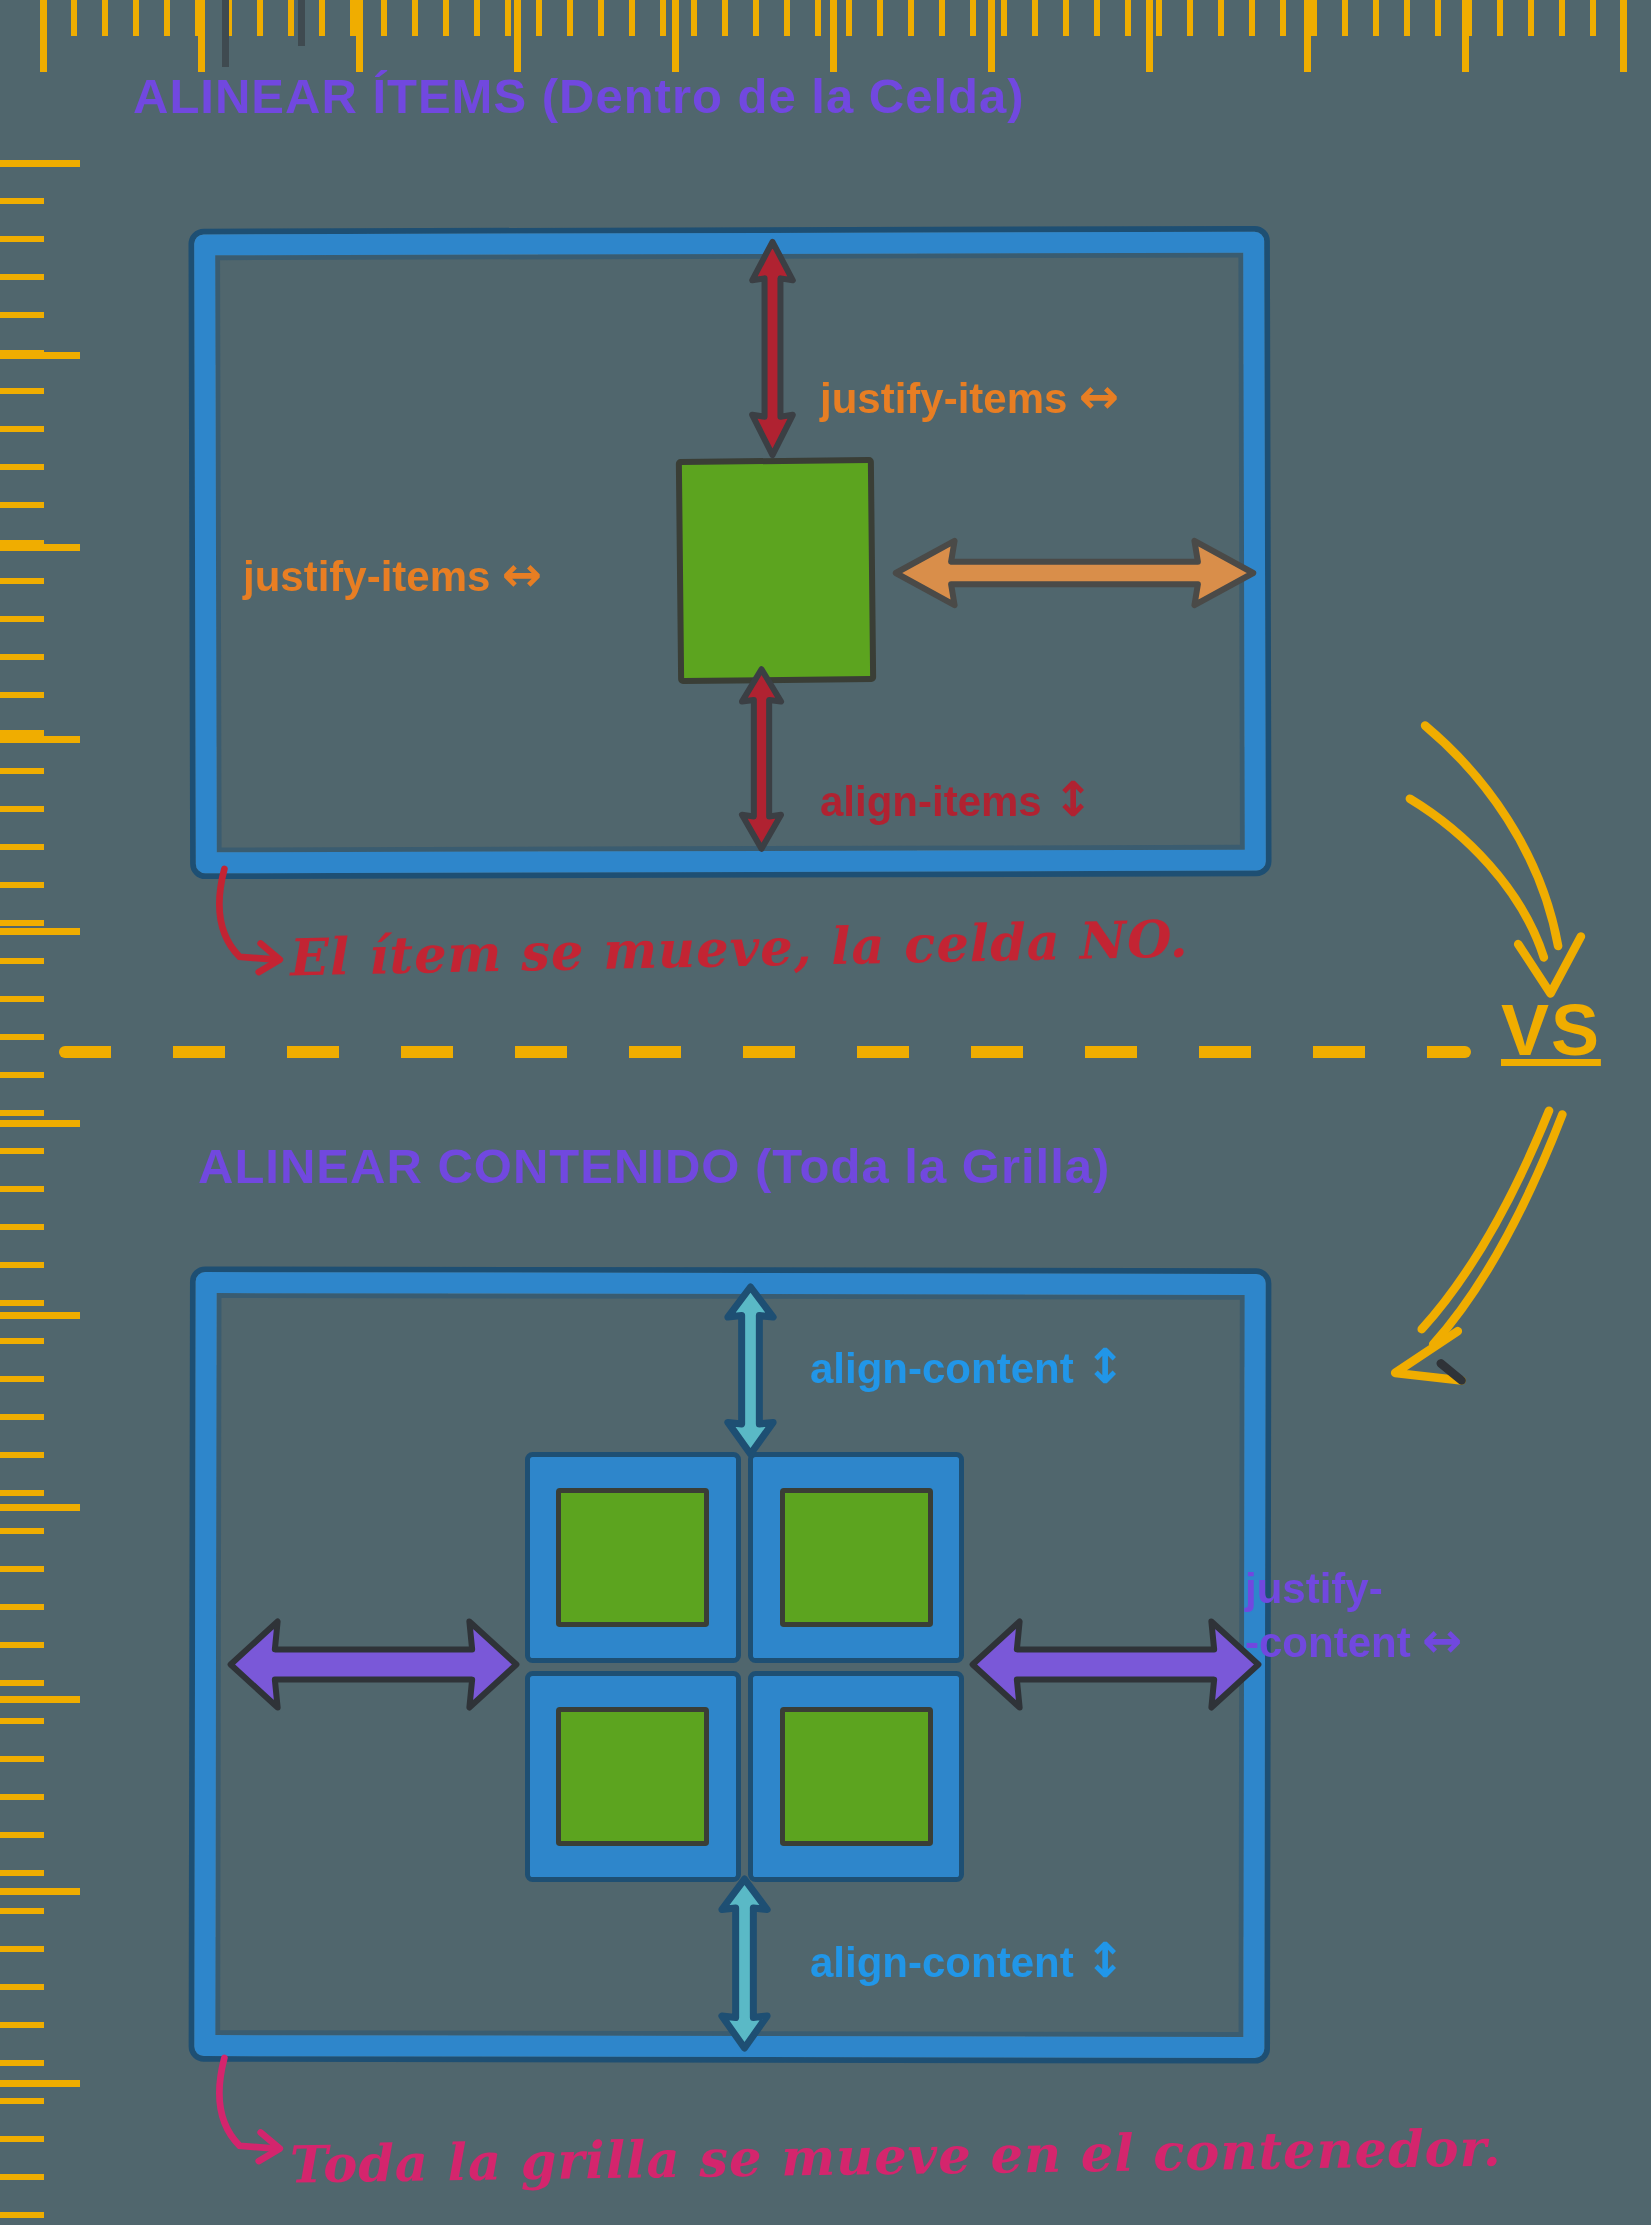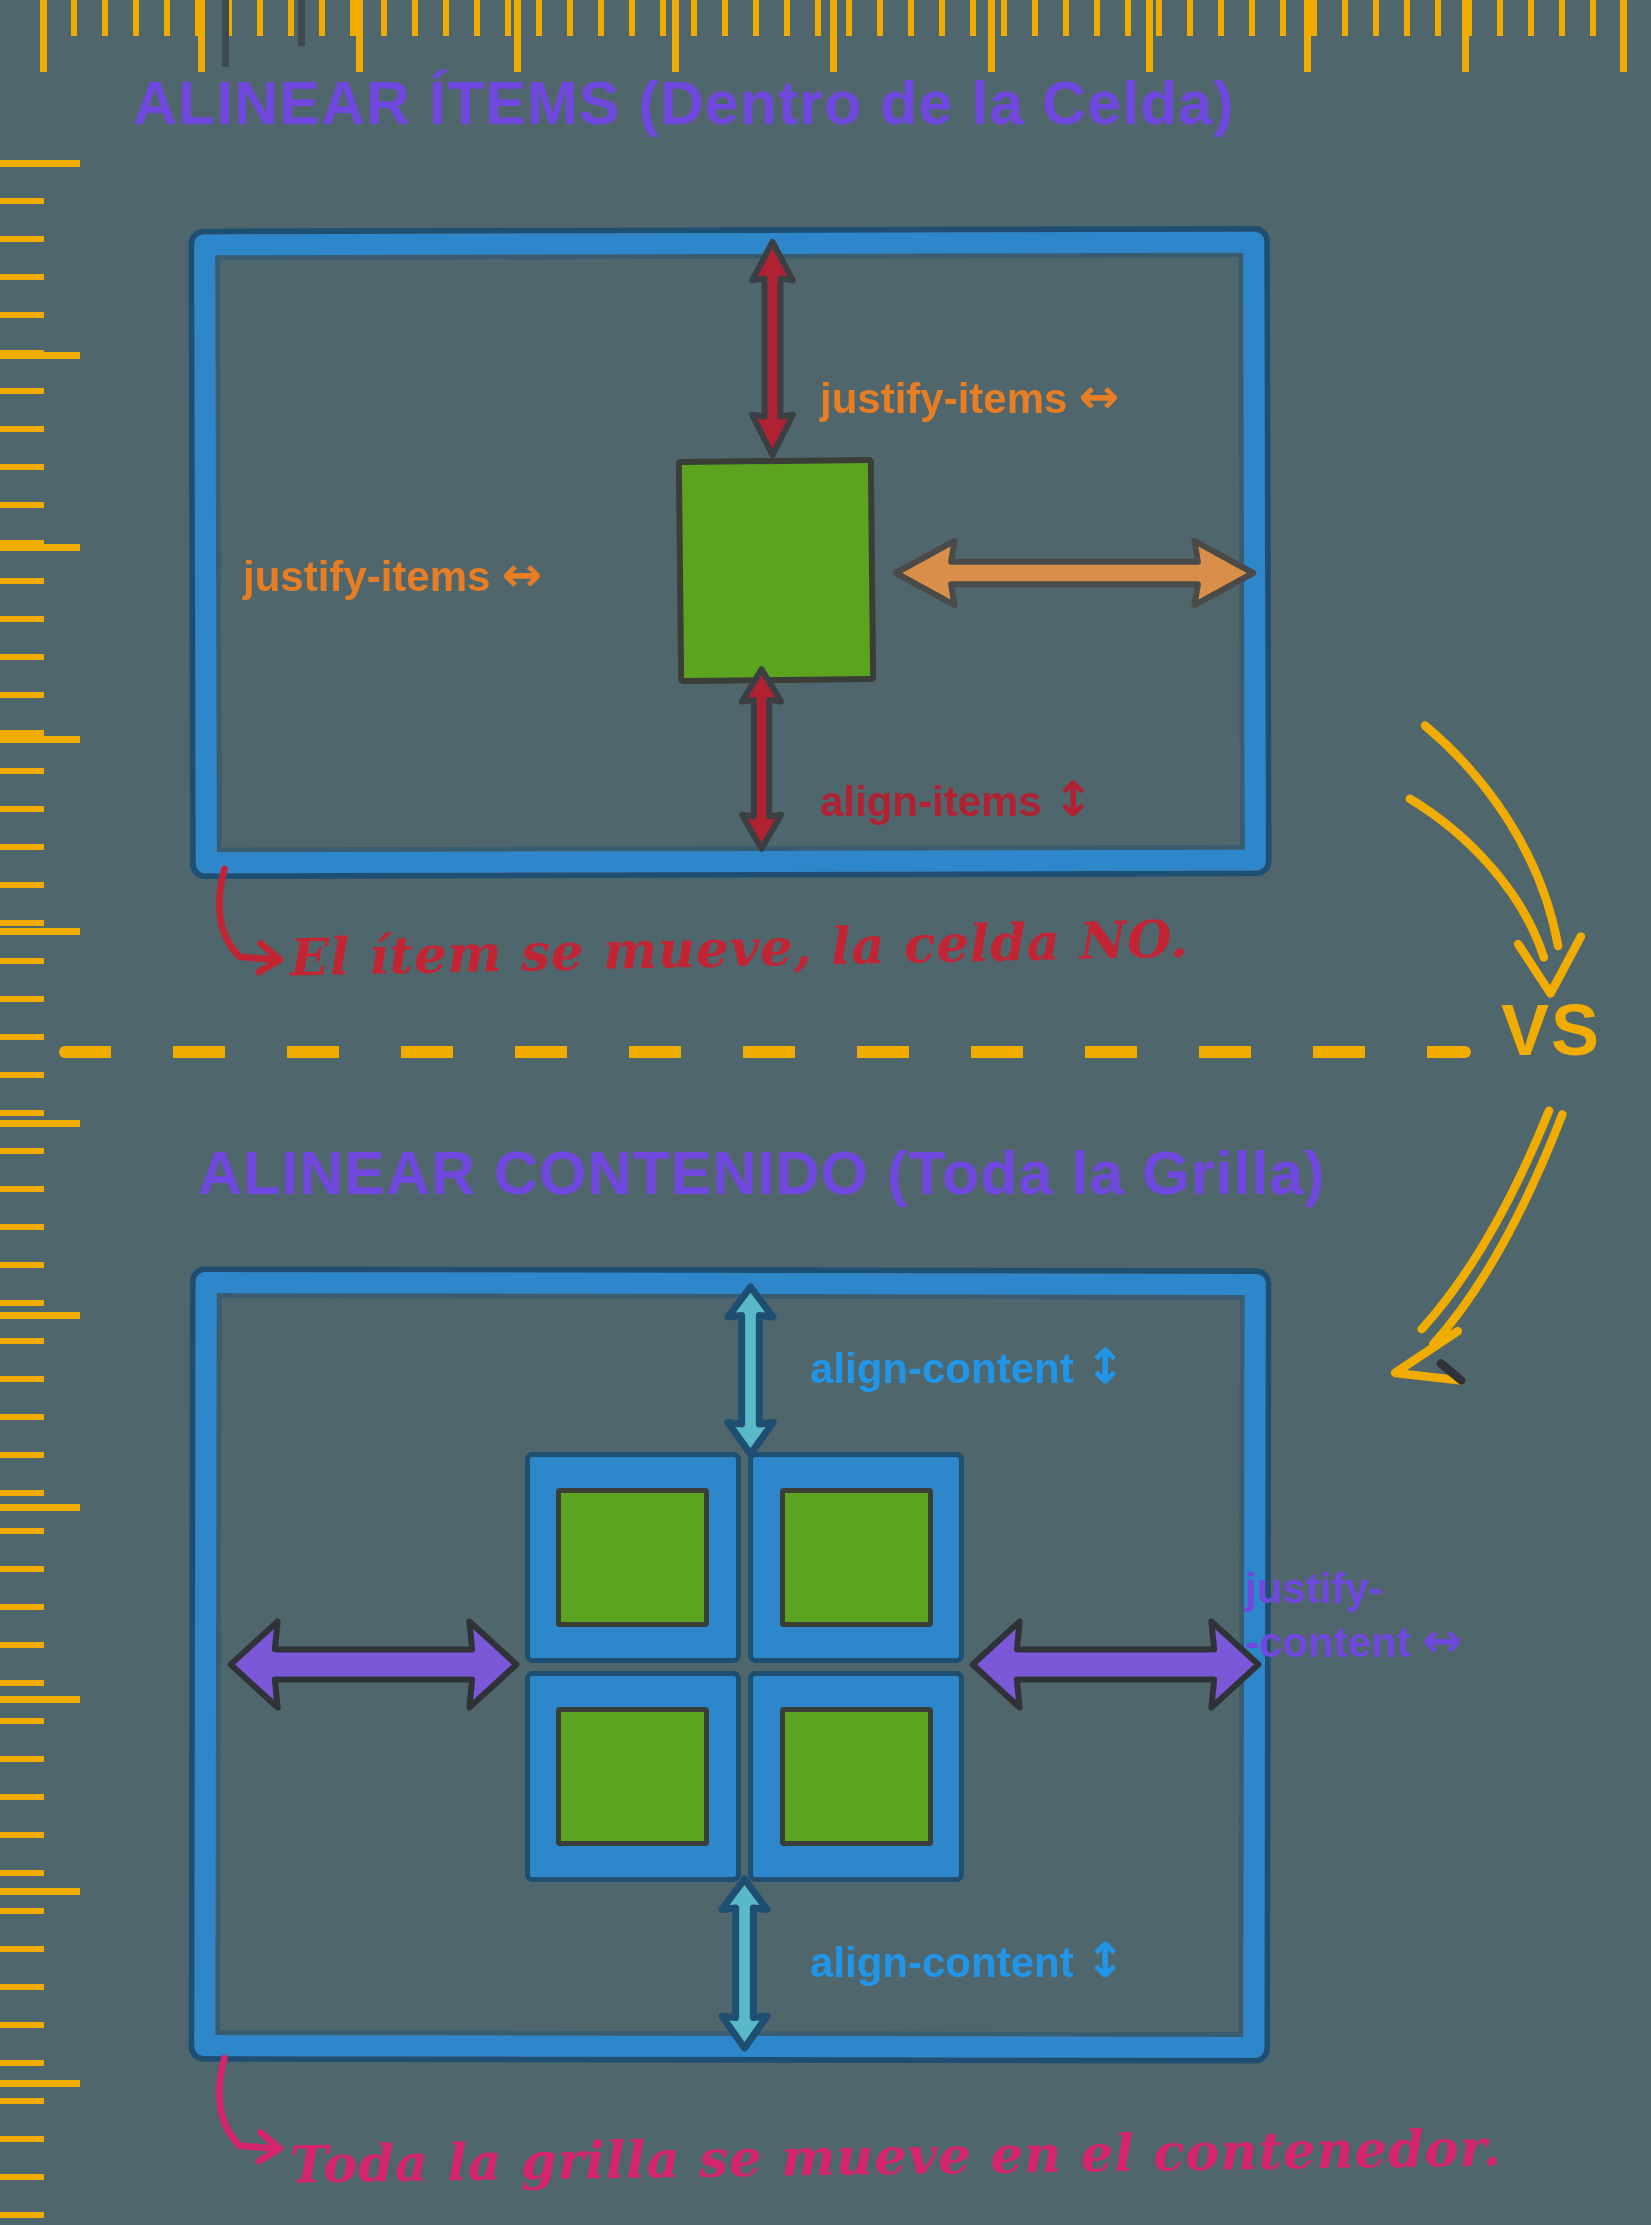--- a/index.html
+++ b/index.html
@@ -20,21 +20,21 @@
     background-size:100% 36px,100% 72px;background-repeat:no-repeat;background-position:top left;}
   .ruler-left{position:absolute;left:0;top:160px;bottom:0;width:86px;
     background:
       repeating-linear-gradient(180deg,var(--yellow) 0 5.7px,transparent 5.7px 38px),
       repeating-linear-gradient(180deg,var(--yellow) 0 6.7px,transparent 6.7px 192px);
     background-size:44px 100%,80px 100%;background-repeat:no-repeat;background-position:top left;}
   .dark-tick{position:absolute;background:#3f4a50;width:6.7px;}
   .t1{left:222px;top:0;height:67px;} .t2{left:298px;top:0;height:46px;}
 
   
-  .title{position:absolute;margin:0;font-weight:bold;font-size:61px;letter-spacing:1px;
+  .title{position:absolute;margin:0;font-weight:bold;font-size:49px;letter-spacing:1px;
          color:var(--purple-title);white-space:nowrap;}
   .title1{left:133px;top:68px;} .title2{left:154px;top:1138px;margin-left:44px;}
 
   
   .box{position:absolute;border:21px solid var(--blue-border);border-radius:9.5px;
        box-shadow:0 0 0 5.7px var(--blue-dark), inset 0 0 0 4.8px rgba(30,79,115,.45);}
   .box1{left:195px;top:233px;width:1028px;height:597px;transform:rotate(-.15deg);}
   .box2{left:195px;top:1273px;width:1028px;height:742px;transform:rotate(.1deg);}
 
   .green-square{position:absolute;left:677px;top:458px;width:186px;height:213px;
@@ -58,21 +58,21 @@
   
   .script{position:absolute;font-family:"DejaVu Serif",serif;font-style:italic;font-weight:bold;
           font-size:51px;white-space:nowrap;letter-spacing:1px;}
   .note1{left:290px;top:918px;color:var(--red-script);transform:rotate(-1.2deg);}
   .note2{left:290px;top:2126px;color:var(--pink);transform:rotate(-.8deg);}
 
   
   .dashed{position:absolute;left:59px;top:1046px;width:1412px;height:12.4px;border-radius:6.7px;
     background:repeating-linear-gradient(90deg,var(--yellow) 0 52px,transparent 52px 114px);}
   .vs{position:absolute;left:1501px;top:989px;font-size:72px;font-weight:600;
-      color:var(--yellow);letter-spacing:1.9px;}
+      color:var(--yellow);letter-spacing:1.9px;text-decoration:underline;}
 
   svg{position:absolute;overflow:visible;}
 </style>
 </head>
 <body>
 
 <div>
 
   <div class="ruler-top"></div>
   <div class="ruler-left"></div>

